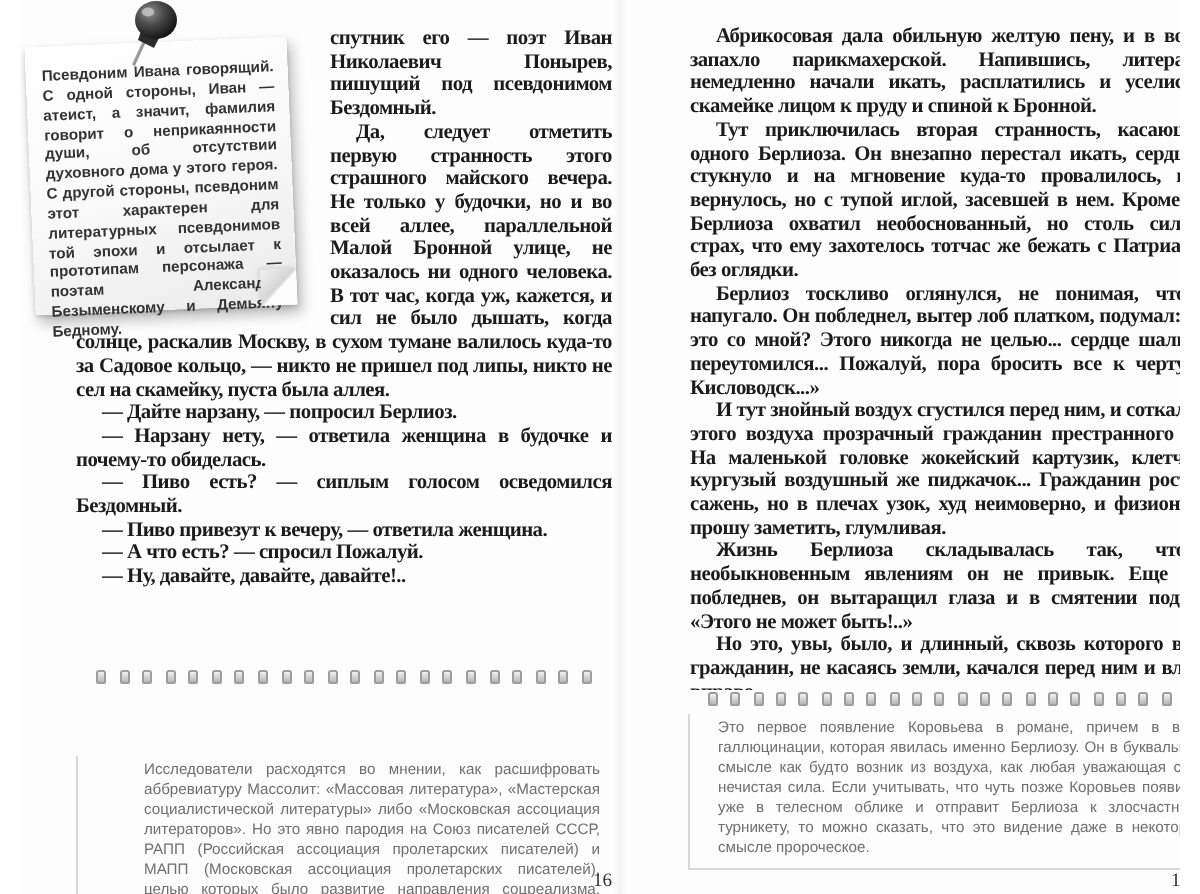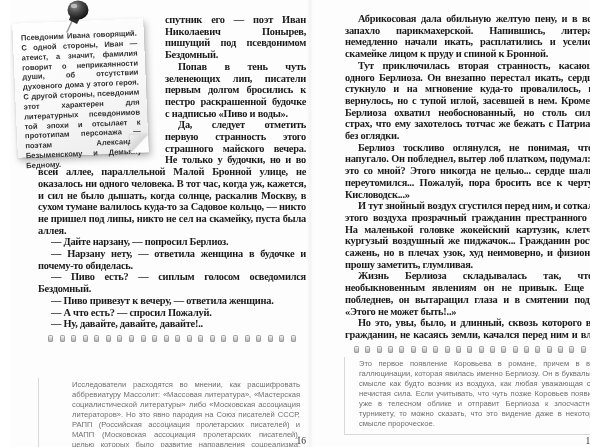--- a/index.html
+++ b/index.html
@@ -74,21 +74,20 @@
 </style>
 </head>
 <body>
 
 <div class="spread">
   <div class="gutter"></div>
 
   <div class="main-text left-text">
     <span class="note-spacer"></span>
   <p>спутник его — поэт Иван Николаевич Понырев, пишущий под псевдонимом Бездомный.</p>
-      <p>Попав в тень чуть зеленеющих лип, писатели первым долгом бросились к пестро раскрашенной будочке с надписью «Пиво и воды».</p>
       <p>Да, следует отметить первую странность этого страшного майского вечера. Не только у будочки, но и во всей аллее, параллельной Малой Бронной улице, не оказалось ни одного человека. В тот час, когда уж, кажется, и сил не было дышать, когда солнце, раскалив Москву, в сухом тумане валилось куда-то за Садовое кольцо, — никто не пришел под липы, никто не сел на скамейку, пуста была аллея.</p>
       <p>— Дайте нарзану, — попросил Берлиоз.</p>
       <p>— Нарзану нету, — ответила женщина в будочке и почему-то обиделась.</p>
       <p>— Пиво есть? — сиплым голосом осведомился Бездомный.</p>
       <p>— Пиво привезут к вечеру, — ответила женщина.</p>
       <p>— А что есть? — спросил Пожалуй.</p>
       <p>— Ну, давайте, давайте, давайте!..</p>
     </div>
 
   <div class="sticky">

